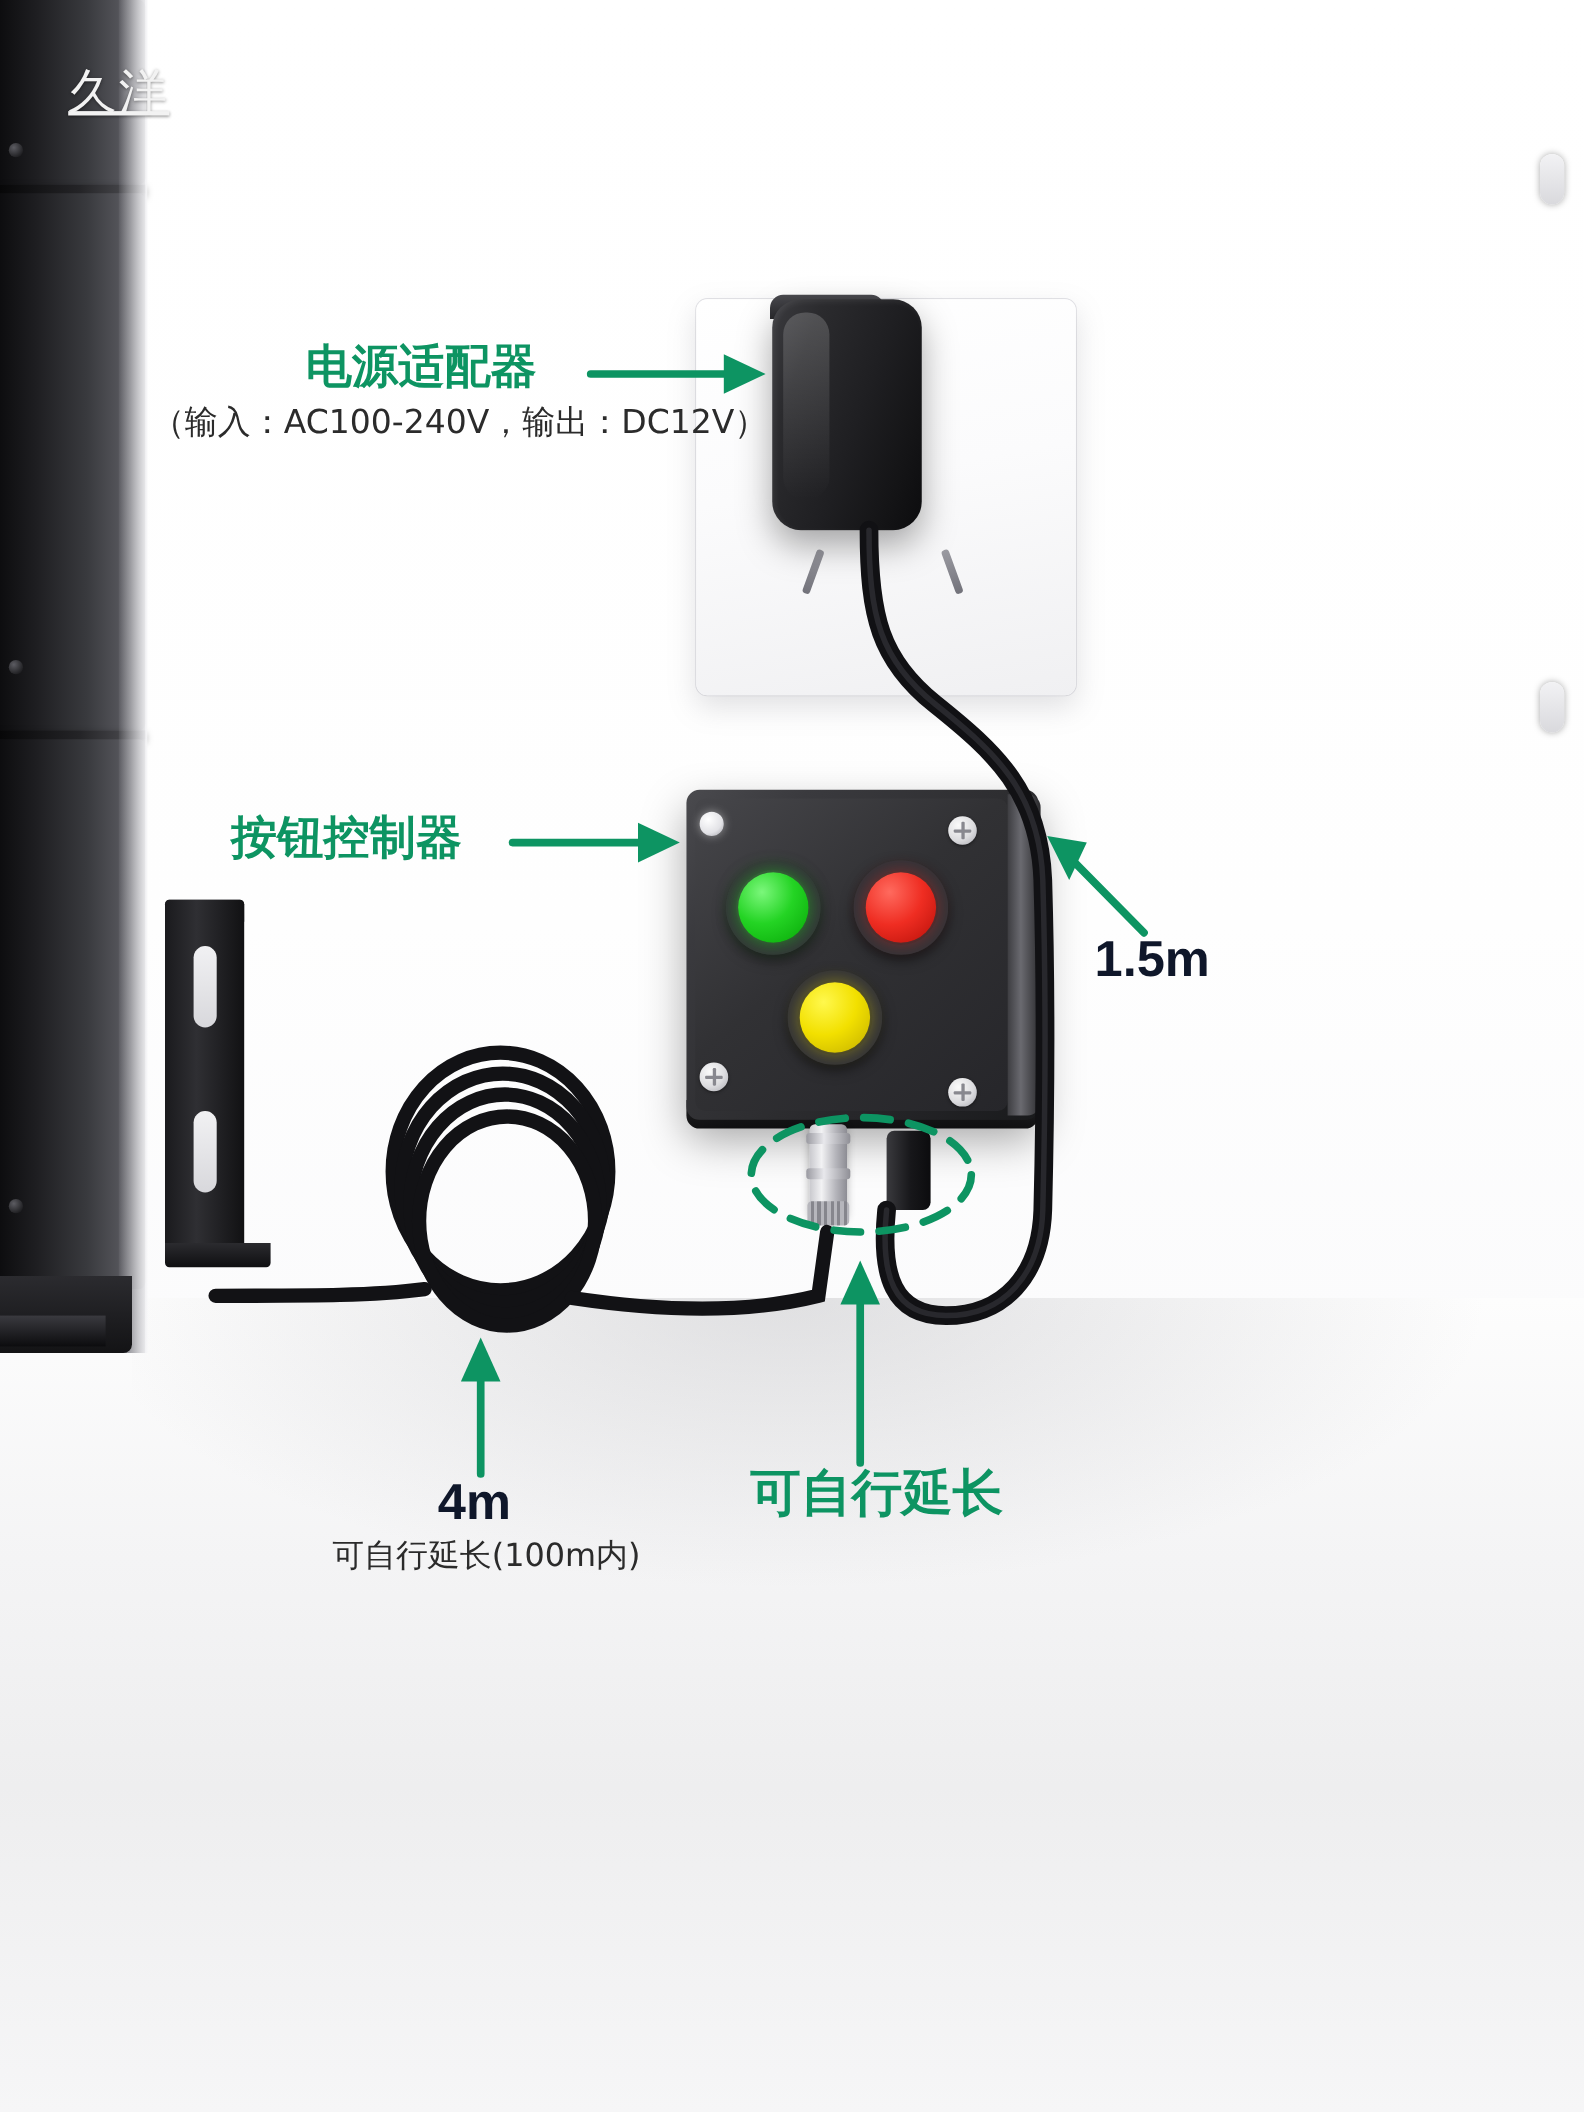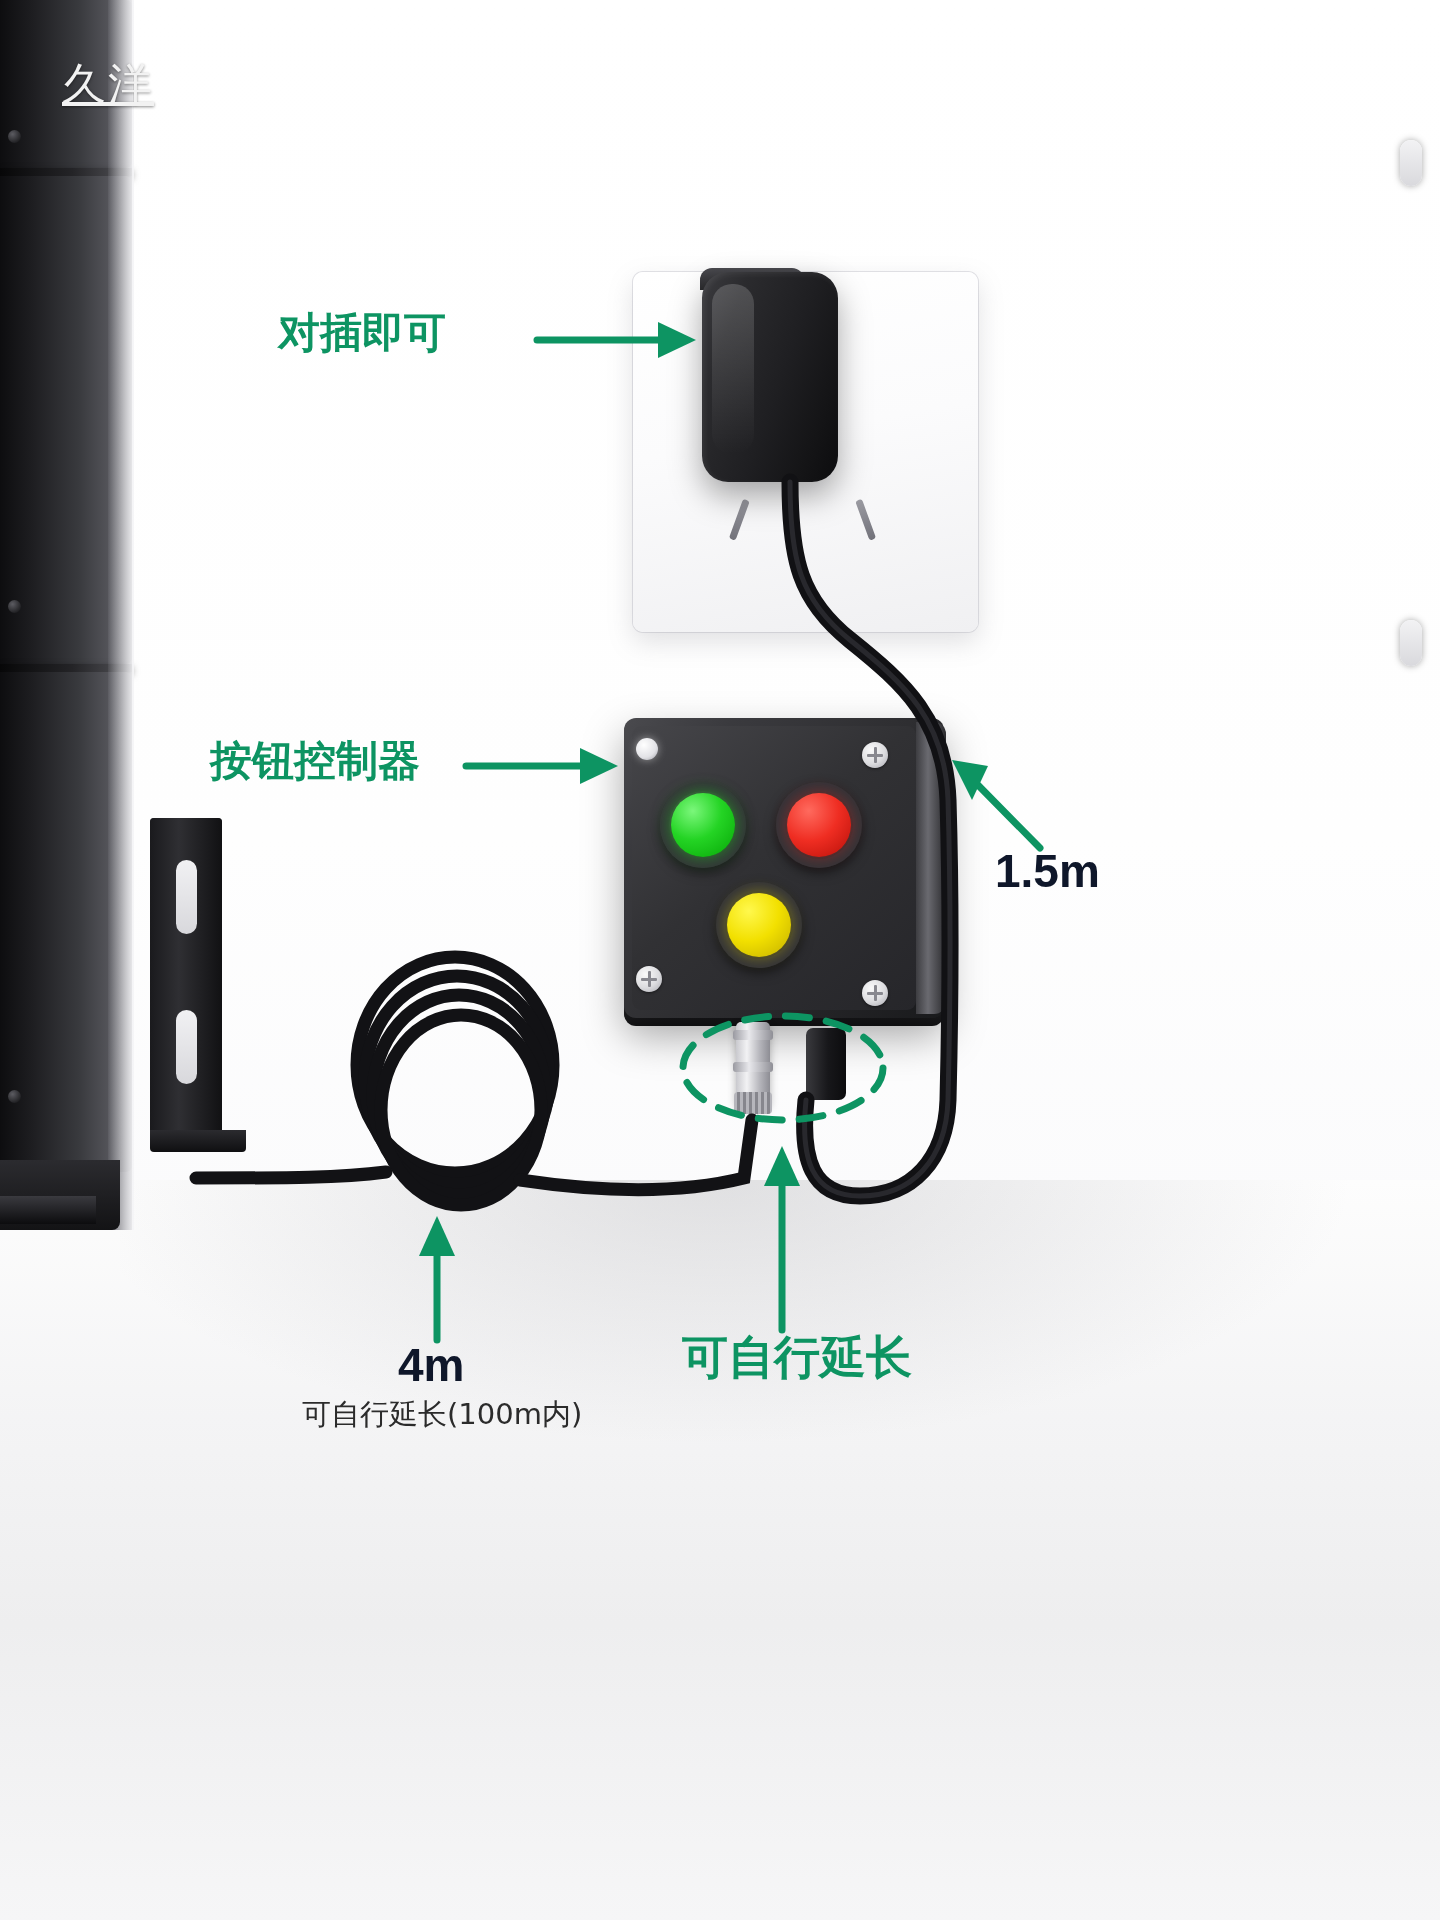--- a/index.html
+++ b/index.html
@@ -324,21 +324,22 @@
       <line x1="437" y1="1340" x2="437" y2="1250" stroke="#0d9462" stroke-width="7" stroke-linecap="round"></line>
       <polygon points="437,1216 419,1256 455,1256" fill="#0d9462"></polygon>
     </g>
 
     <g>
       <line x1="782" y1="1330" x2="782" y2="1180" stroke="#0d9462" stroke-width="7" stroke-linecap="round"></line>
       <polygon points="782,1146 764,1186 800,1186" fill="#0d9462"></polygon>
     </g>
   </svg>
 
-  <div class="lbl-main" style="left:278px;top:312px;font-size:42px;">对插即可</div>
+  <div class="lbl-main" style="left:278px;top:312px;font-size:42px;">电源适配器</div>
+  <div class="lbl-sub" style="left:138px;top:370px;font-size:30px;">（输入：AC100-240V，输出：DC12V）</div>
 
   <div class="lbl-main" style="left:210px;top:740px;font-size:42px;">按钮控制器</div>
 
   <div class="lbl-num" style="left:995px;top:848px;font-size:46px;">1.5m</div>
 
   <div class="lbl-num" style="left:398px;top:1342px;font-size:46px;">4m</div>
   <div class="lbl-sub" style="left:302px;top:1400px;font-size:29px;">可自行延长(100m内)</div>
 
   <div class="lbl-main" style="left:682px;top:1334px;font-size:46px;">可自行延长</div>
 

